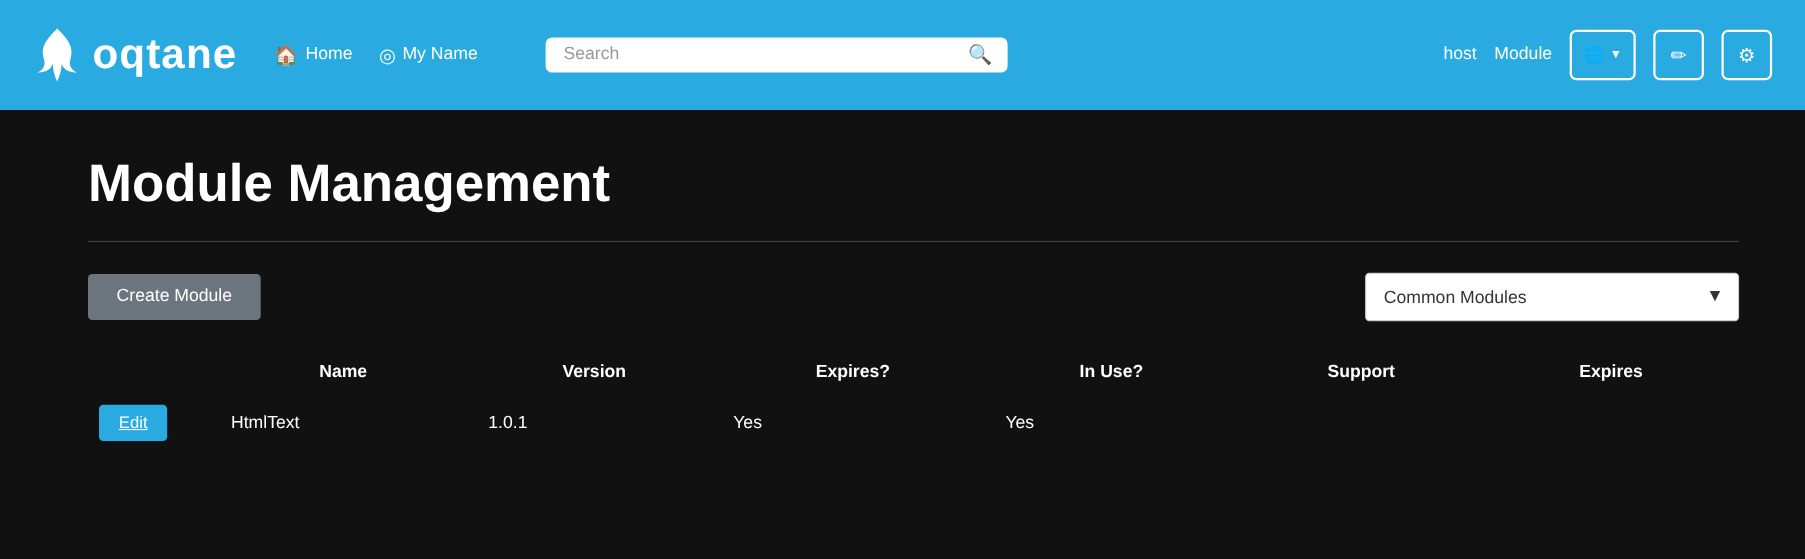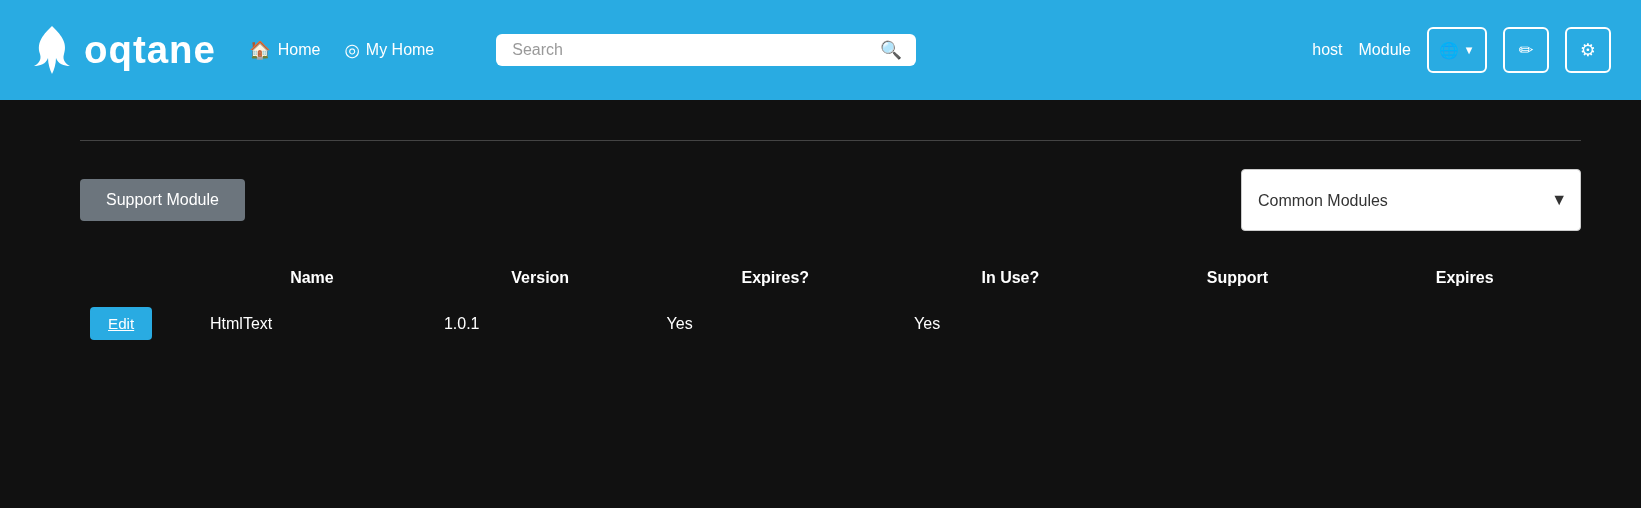--- a/index.html
+++ b/index.html
@@ -157,21 +157,21 @@
       border: none;
       border-radius: 4px;
       padding: 12px 26px;
       font-size: 1rem;
       cursor: pointer;
       font-weight: 500;
     }
     .toolbar-spacer { flex: 1; }
     .filter-select {
       width: 340px;
-      height: 62px;
+      height: 44px;
       border: 1px solid #ccc;
       border-radius: 4px;
       padding: 0 40px 0 16px;
       font-size: 1rem;
       background: #fff;
       color: #333;
       appearance: none;
       cursor: pointer;
       outline: none;
     }
@@ -231,21 +231,21 @@
     <span class="brand-name">oqtane</span>
   </div>
 
   <div class="nav-links">
     <a class="nav-link">
       <span class="nav-link-icon">🏠</span>
       <span>Home</span>
     </a>
     <a class="nav-link">
       <span class="nav-link-icon">◎</span>
-      <span>My Home</span>
+      <span>My Name</span>
     </a>
   </div>
 
   <div class="search-container">
     <input class="search-input" type="text" placeholder="Search" style="">
     <button class="search-btn">
       <span>🔍</span>
     </button>
   </div>
 
@@ -259,24 +259,25 @@
     <button class="nav-icon-btn">
       <span>✏</span>
     </button>
     <button class="nav-icon-btn">
       <span>⚙</span>
     </button>
   </div>
 </nav>
 
 <main class="main-content">
+  <h1 class="page-title">Module Management</h1>
   <hr class="divider">
 
   <div class="toolbar">
-    <button class="btn-create">Support Module</button>
+    <button class="btn-create">Create Module</button>
     <div class="toolbar-spacer"></div>
     <div class="select-wrapper">
       <select class="filter-select">
         <option>Common Modules</option>
         <option>All Modules</option>
         <option>Custom Modules</option>
       </select>
       <span class="select-chevron">▼</span>
     </div>
   </div>

